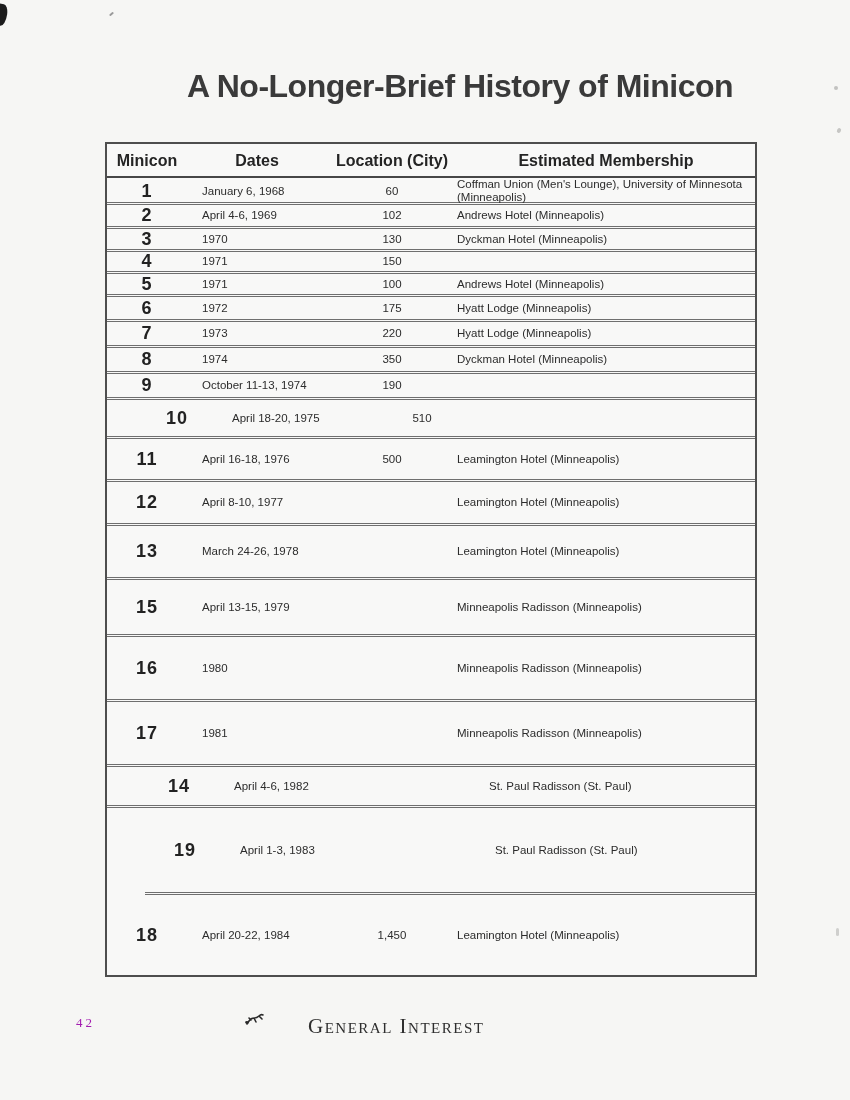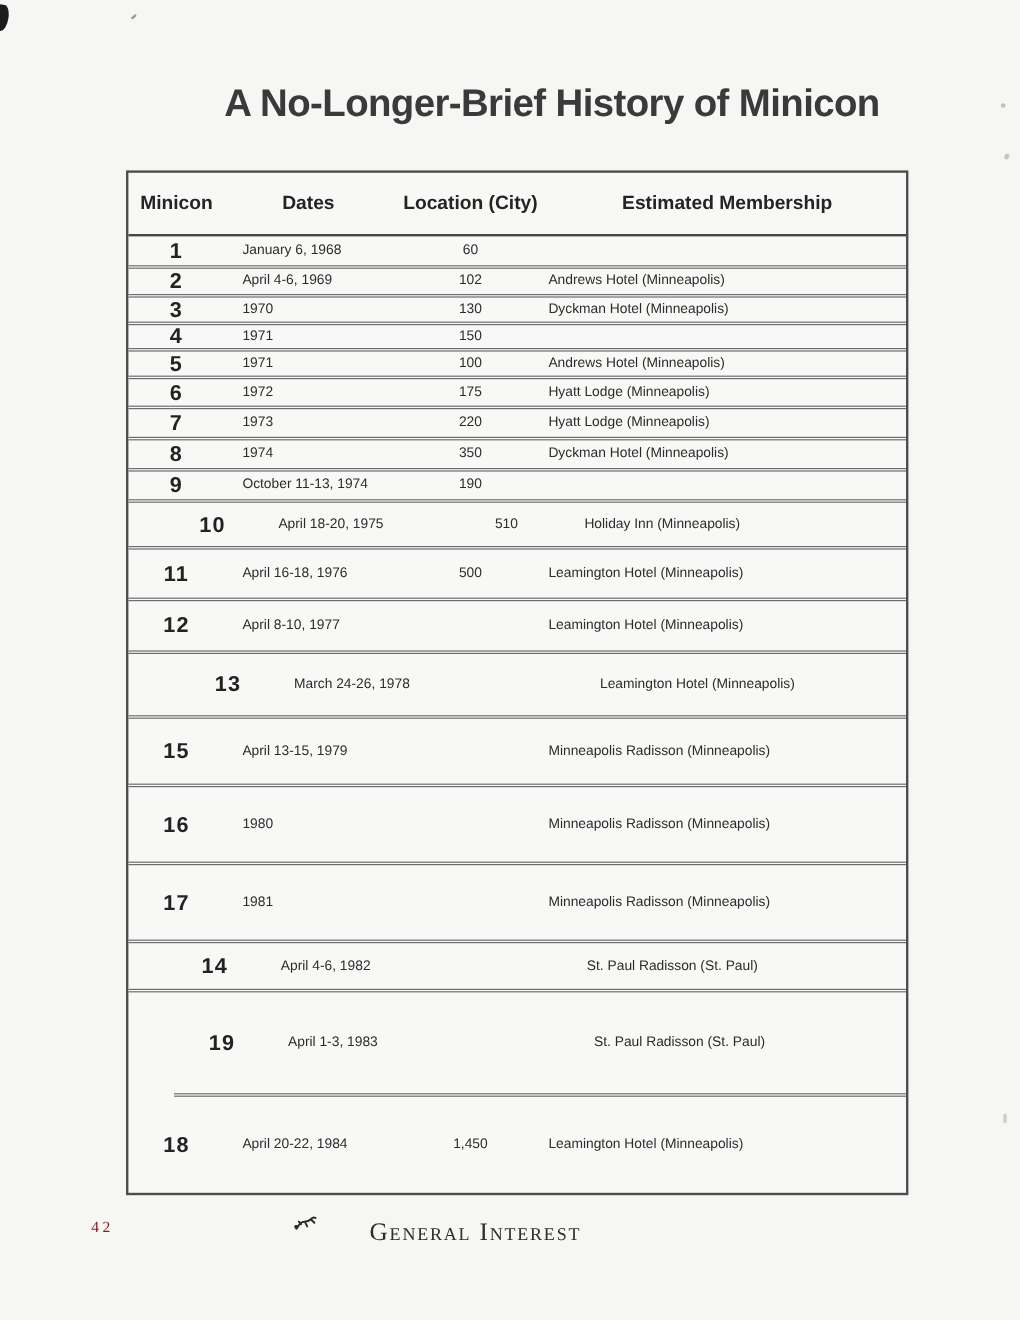--- a/index.html
+++ b/index.html
@@ -29,21 +29,21 @@
 
   
   .table{
     position:absolute;left:105px;top:142px;width:652px;
     border:2px solid #4e4e4e;
     box-sizing:border-box;
     background:rgba(255,255,255,0.25);
   }
   .thead{
     display:grid;grid-template-columns:80px 140px 130px 1fr;
-    height:53px;align-items:center;
+    height:34px;align-items:center;
     border-bottom:2px solid #474747;
     box-sizing:border-box;
   }
   .hcell{
     font-weight:bold;font-size:16px;line-height:17px;
     text-align:center;color:#242424;
   }
   .trow{
     display:grid;grid-template-columns:80px 140px 130px 1fr;
     align-items:center;
@@ -51,21 +51,21 @@
     box-sizing:border-box;
   }
   .trow:last-child{border-bottom:none;}
   .cell{font-size:11.5px;line-height:13px;color:#2c2c2c;}
   .cell-minicon{font-size:18px;font-weight:bold;text-align:center;color:#222;letter-spacing:1px;}
   .cell-dates{padding-left:15px;}
   .cell-membership{text-align:center;}
   .cell-location{padding-right:10px;}
 
   
-  .footer-item{position:absolute;font-family:"Liberation Serif", serif;color:#7f1d1d;}
+  .footer-item{position:absolute;font-family:"Liberation Serif", serif;color:#a21caf;}
   .pageno{left:76px;top:1015px;font-size:13px;letter-spacing:3px;}
   .ornament{left:243px;top:1010px;}
   .section{
     left:308px;top:1014px;
     font-variant:small-caps;font-size:21px;letter-spacing:1.5px;color:#2e2e2e;
   }
 </style>
 </head>
 <body>
 
@@ -84,20 +84,21 @@
         <div class="hcell">Minicon</div>
         <div class="hcell">Dates</div>
         <div class="hcell">Location (City)</div>
         <div class="hcell">Estimated Membership</div>
       </div>
     <div class="tbody" id="tbody">
         <div class="trow" style="height: 27px;">
           <div class="cell cell-minicon">1</div>
           <div class="cell cell-dates">January 6, 1968</div>
           <div class="cell cell-membership">60</div>
+          <div class="cell cell-location">Coffman Union (Men's Lounge), University of Minnesota (Minneapolis)</div>
         </div>
         <div class="trow" style="height: 24px;">
           <div class="cell cell-minicon">2</div>
           <div class="cell cell-dates">April 4-6, 1969</div>
           <div class="cell cell-membership">102</div>
           <div class="cell cell-location">Andrews Hotel (Minneapolis)</div>
         </div>
         <div class="trow" style="height: 23px;">
           <div class="cell cell-minicon">3</div>
           <div class="cell cell-dates">1970</div>
@@ -135,35 +136,34 @@
         </div>
         <div class="trow" style="height: 26px;">
           <div class="cell cell-minicon">9</div>
           <div class="cell cell-dates">October 11-13, 1974</div>
           <div class="cell cell-membership">190</div>
         </div>
         <div class="trow" style="height: 39px; padding-left: 30px;">
           <div class="cell cell-minicon">10</div>
           <div class="cell cell-dates">April 18-20, 1975</div>
           <div class="cell cell-membership">510</div>
-          <div class="cell cell-location">Holiday Inn (Minneapolis)</div>
         </div>
         <div class="trow" style="height: 43px;">
           <div class="cell cell-minicon">11</div>
           <div class="cell cell-dates">April 16-18, 1976</div>
           <div class="cell cell-membership">500</div>
           <div class="cell cell-location">Leamington Hotel (Minneapolis)</div>
         </div>
         <div class="trow" style="height: 44px;">
           <div class="cell cell-minicon">12</div>
           <div class="cell cell-dates">April 8-10, 1977</div>
           <div class="cell cell-membership"></div>
           <div class="cell cell-location">Leamington Hotel (Minneapolis)</div>
         </div>
-        <div class="trow" style="height: 54px; padding-left: 43px;">
+        <div class="trow" style="height: 54px;">
           <div class="cell cell-minicon">13</div>
           <div class="cell cell-dates">March 24-26, 1978</div>
           <div class="cell cell-membership"></div>
           <div class="cell cell-location">Leamington Hotel (Minneapolis)</div>
         </div>
         <div class="trow" style="height: 57px;">
           <div class="cell cell-minicon">15</div>
           <div class="cell cell-dates">April 13-15, 1979</div>
           <div class="cell cell-membership"></div>
           <div class="cell cell-location">Minneapolis Radisson (Minneapolis)</div>

